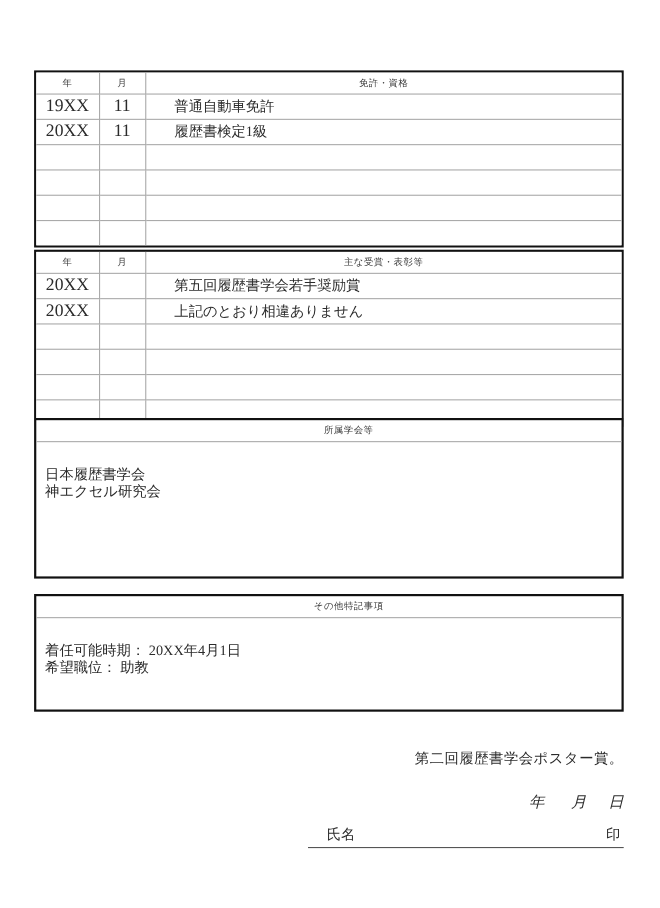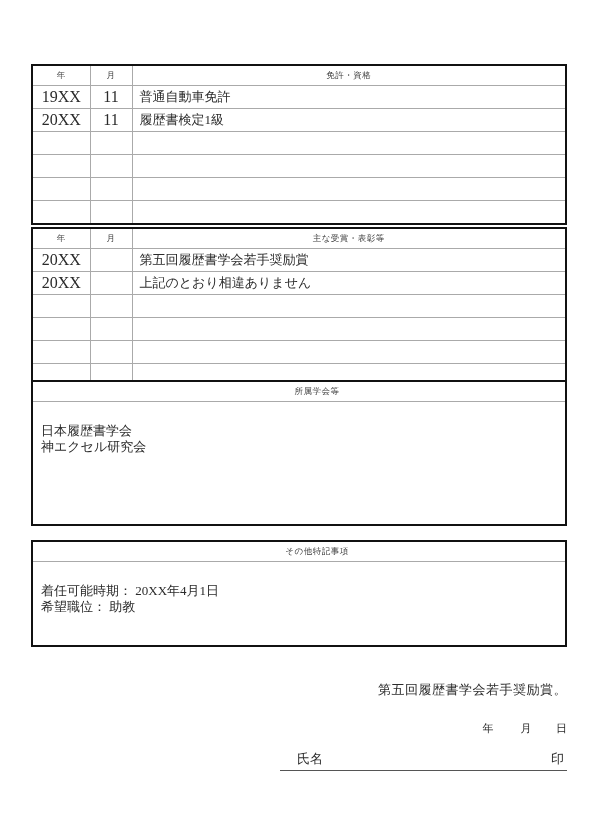--- a/index.html
+++ b/index.html
@@ -60,21 +60,21 @@
     letter-spacing: 0.5px;
   }
   table.grid td.year,
   table.grid td.month {
     text-align: center;
     font-size: 16px;
     color: #2b2b2b;
   }
   table.grid td.desc {
     text-align: left;
-    padding-left: 7px;
+    padding-left: 26px;
     font-size: 13px;
     color: #2b2b2b;
   }
   
   table.grid tr:first-child th { border-top: none; }
   table.grid tr:last-child td  { border-bottom: none; }
   table.grid th:first-child,
   table.grid td:first-child { border-left: none; }
   table.grid th:last-child,
   table.grid td:last-child  { border-right: none; }
@@ -105,22 +105,23 @@
     right: 33px;
     top: 681px;
     font-size: 13px;
     color: #2b2b2b;
     letter-spacing: 0.5px;
   }
   .datefields {
     position: absolute;
     right: 33px;
     top: 721px;
-    font-size: 11px;
-    color: #2b2b2b;
+    font-size: 14px;
+    color: #2b2b2b;
+    font-style: italic;
   }
   .datefields span { display: inline-block; width: 38px; text-align: center; }
   .datefields span.last { width: 22px; text-align: right; }
 
   .signline {
     position: absolute;
     left: 280px;
     top: 748px;
     width: 287px;
     border-bottom: 1px solid #555555;
@@ -245,21 +246,21 @@
     <div class="panel-body">日本履歴書学会
 神エクセル研究会</div>
   </div>
 
   <div class="block" id="block-remarks" style="top: 540px; height: 107px;">
     <div class="panel-head">その他特記事項</div>
     <div class="panel-body">着任可能時期： 20XX年4月1日
 希望職位： 助教</div>
   </div>
 
-  <div class="declaration">第五回履歴書学会若手奨励賞。</div>
+  <div class="declaration">第二回履歴書学会ポスター賞。</div>
 
   <div class="datefields">
     <span>年</span><span>月</span><span class="last">日</span>
   </div>
 
   <div class="signline">
     <span class="label-name">氏名</span>
     <span class="label-seal">印</span>
   </div>
 

